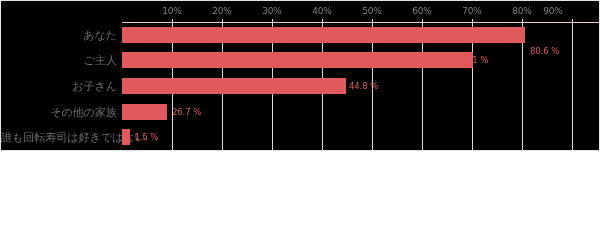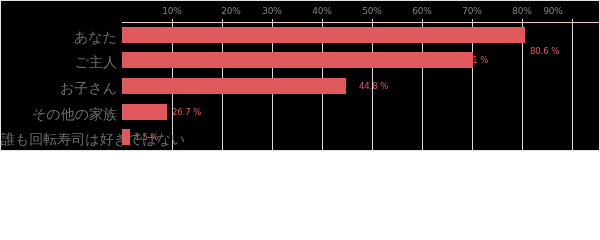--- a/index.html
+++ b/index.html
@@ -62,42 +62,42 @@
     white-space: nowrap;
     line-height: 1;
     letter-spacing: -0.1px;
   }
   
   .cat-label-outer {
     position: absolute;
     left: 0;
     width: 116px;
     text-align: right;
-    font-size: 14px;
+    font-size: 11px;
     color: #6e6e6e;
     white-space: nowrap;
     line-height: 1;
   }
   .tickmark {
     position: absolute;
     width: 1px;
     height: 3px;
     top: 18px;
     background: #c8c8c8;
   }
 </style>
 </head>
 <body>
 
 <div id="chart-frame">
 
   <div id="tick-labels">
       <div class="tick-label" style="left: 171px;">10%</div>
       <div class="tickmark" style="left: 171px; background: rgb(217, 217, 217);"></div>
-      <div class="tick-label" style="left: 221px; margin-left: 9px;">20%</div>
+      <div class="tick-label" style="left: 221px;">20%</div>
       <div class="tickmark" style="left: 221px; background: rgb(217, 217, 217);"></div>
       <div class="tick-label" style="left: 271px;">30%</div>
       <div class="tickmark" style="left: 271px; background: rgb(217, 217, 217);"></div>
       <div class="tick-label" style="left: 321px;">40%</div>
       <div class="tickmark" style="left: 321px; background: rgb(217, 217, 217);"></div>
       <div class="tick-label" style="left: 371px;">50%</div>
       <div class="tickmark" style="left: 371px; background: rgb(217, 217, 217);"></div>
       <div class="tick-label" style="left: 421px;">60%</div>
       <div class="tickmark" style="left: 421px; background: rgb(217, 217, 217);"></div>
       <div class="tick-label" style="left: 471px;">70%</div>
@@ -128,18 +128,18 @@
       <div class="cat-label-outer" style="top: 131.2px; color: rgb(110, 110, 110);">誰も回転寿司は好きではない</div>
     </div>
 
   <div id="plot-area"></div>
 
 <div style="position: absolute; left: 121px; top: 25.8px; width: 403px; height: 16px; background: rgb(224, 89, 92);"></div>
     <div class="bar-value" style="left: 529px; top: 29.8px; color: rgb(224, 89, 92); margin-top: 16px;">80.6 %</div>
     <div style="position: absolute; left: 121px; top: 51.4px; width: 350.5px; height: 16px; background: rgb(224, 89, 92);"></div>
     <div class="bar-value" style="left: 458px; top: 55.4px; color: rgb(224, 89, 92);">70.1 %</div>
     <div style="position: absolute; left: 121px; top: 77px; width: 224px; height: 16px; background: rgb(224, 89, 92);"></div>
-    <div class="bar-value" style="left: 358px; top: 81px; color: rgb(224, 89, 92);">44.8 %</div>
+    <div class="bar-value" style="left: 348px; top: 81px; color: rgb(224, 89, 92);">44.8 %</div>
     <div style="position: absolute; left: 121px; top: 102.6px; width: 45px; height: 16px; background: rgb(224, 89, 92);"></div>
     <div class="bar-value" style="left: 171px; top: 106.6px; color: rgb(224, 89, 92);">26.7 %</div>
     <div style="position: absolute; left: 121px; top: 128.2px; width: 7.5px; height: 16px; background: rgb(224, 89, 92);"></div>
     <div class="bar-value" style="left: 133.5px; top: 132.2px; color: rgb(224, 89, 92);">1.5 %</div>
   </div>
 
 </body></html>

